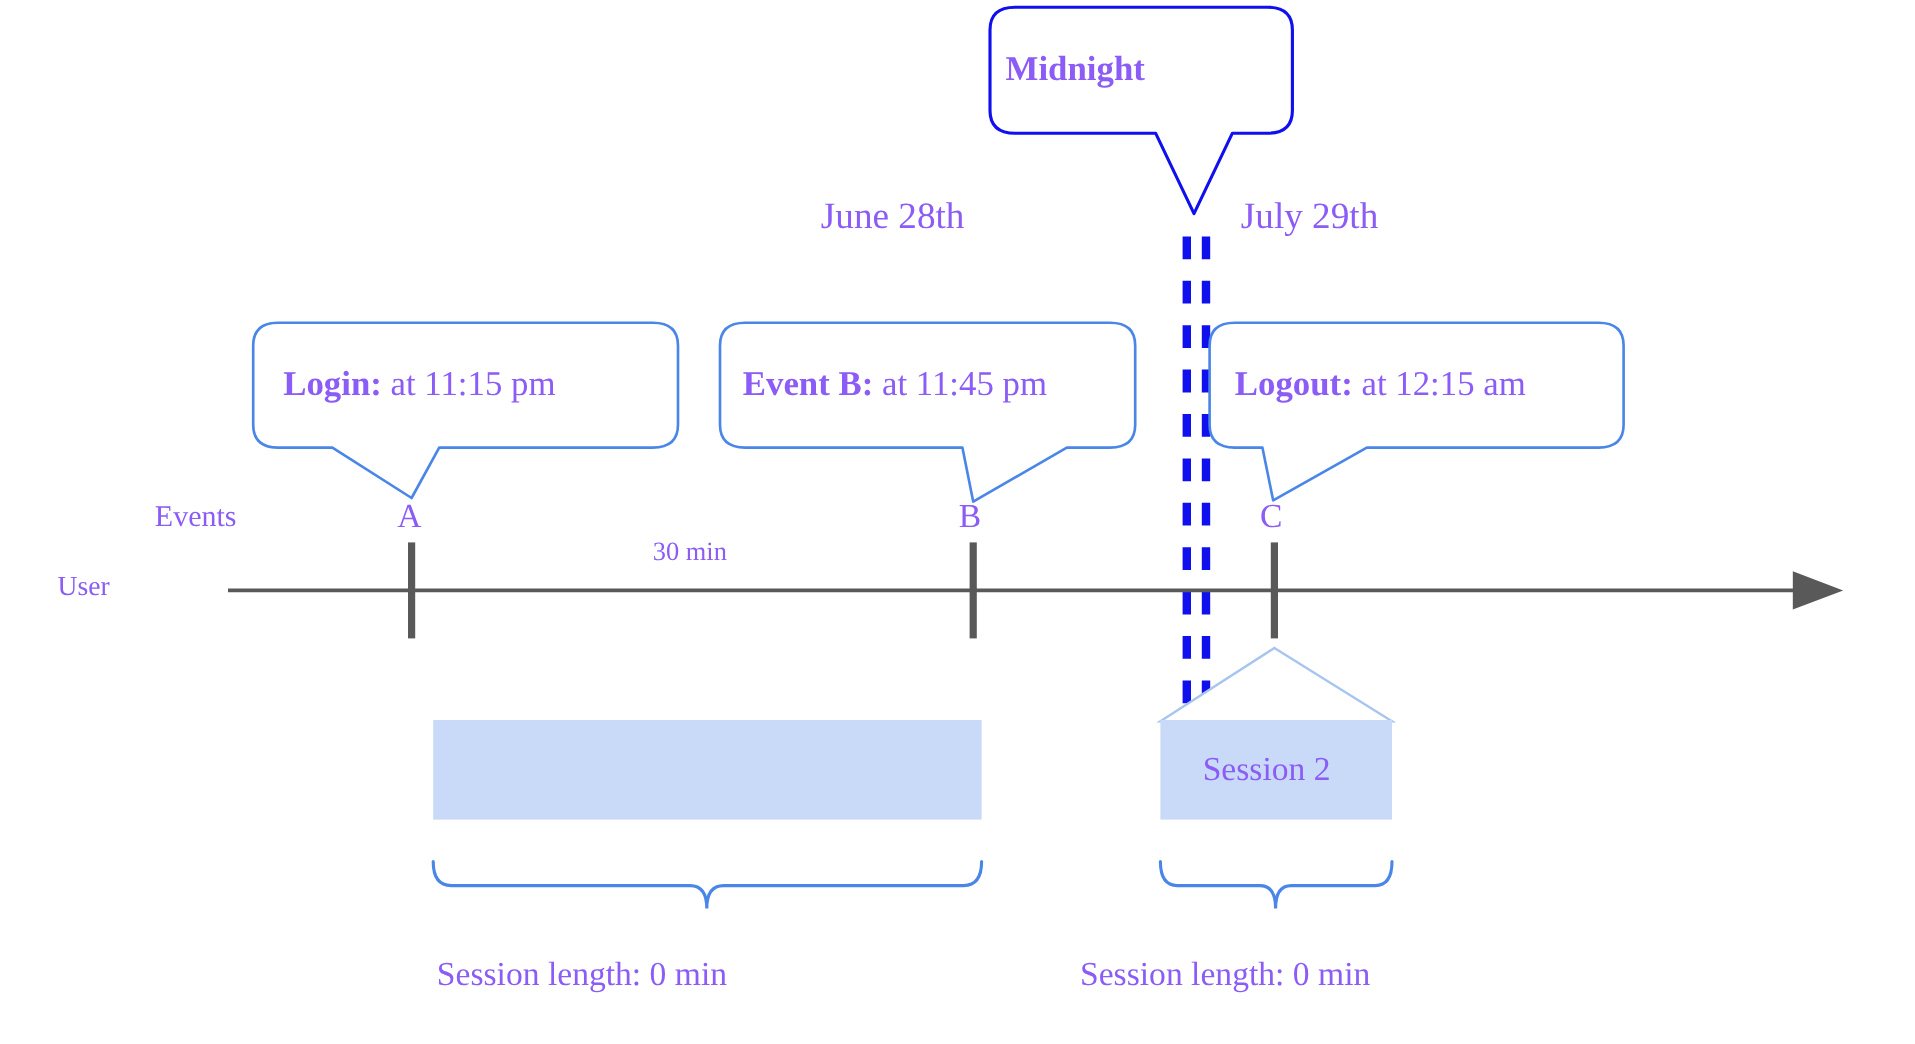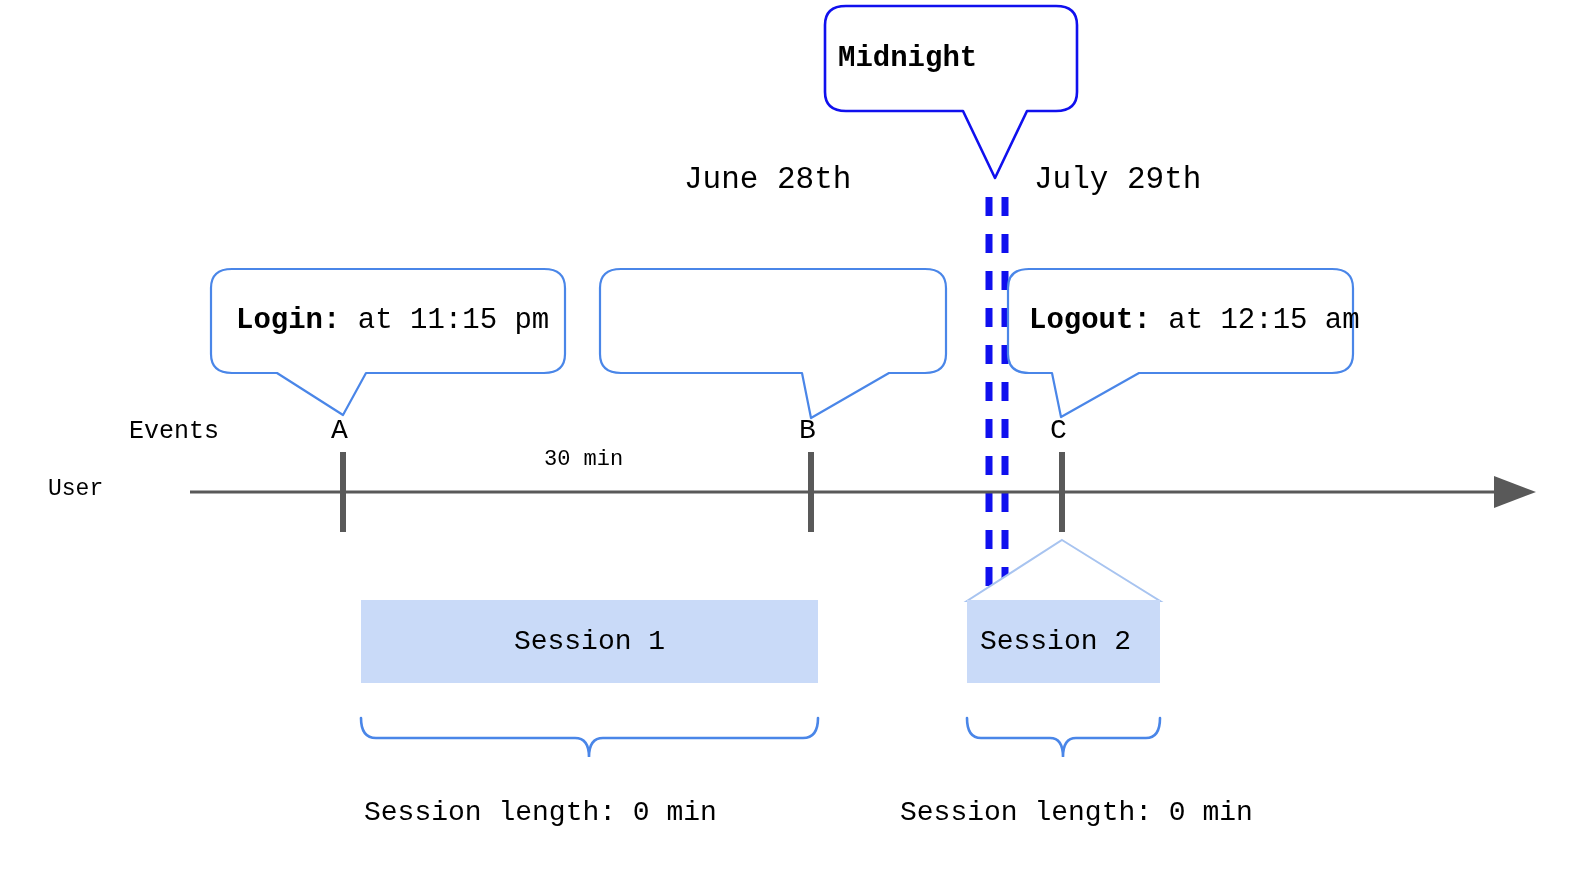--- a/index.html
+++ b/index.html
@@ -17,23 +17,23 @@
   }
   #diagram-svg {
     position: absolute;
     top: 0;
     left: 0;
     width: 1596px;
     height: 870px;
   }
   .lbl {
     position: absolute;
-    color: #000000;
+    color: #8b5cf6;
     white-space: nowrap;
-    font-family: Liberation Mono, monospace;
+    font-family: Liberation Serif, serif;
   }
   .callout-text {
     font-size: 29px;
     letter-spacing: 0px;
   }
   .callout-text b { font-weight: bold; }
   .midnight-text {
     font-size: 29px;
     font-weight: bold;
   }
@@ -160,35 +160,36 @@
 
   <div class="lbl midnight-text" style="left:838px; top:42px;">Midnight</div>
 
   <div class="lbl date-text" style="left:684px; top:162px;">June 28th</div>
   <div class="lbl date-text" style="left:1034px; top:162px;">July 29th</div>
 
   <div class="lbl callout-text" style="left:236px; top:304px;">
     <b>Login:</b><span> at 11:15 pm</span>
   </div>
 
+  <div class="lbl callout-text" style="left:619px; top:304px;">
+    <b>Event B:</b><span> at 11:45 pm</span>
+  </div>
 
   <div class="lbl callout-text" style="left:1029px; top:304px;">
     <b>Logout:</b><span> at 12:15 am</span>
   </div>
 
   <div class="lbl events-name" style="left:129px; top:417px;">Events</div>
   <div class="lbl axis-name" style="left:48px; top:476px;">User</div>
 
   <div class="lbl event-letter" style="left:331px; top:415px;">A</div>
   <div class="lbl event-letter" style="left:799px; top:415px;">B</div>
   <div class="lbl event-letter" style="left:1050px; top:415px;">C</div>
 
   <div class="lbl duration-text" style="left:544px; top:447px;">30 min</div>
 
-  <div class="lbl session-text" style="left:361px; top:600px; width:457px; height:83px;
-              display:flex; align-items:center; justify-content:center;">Session 1</div>
   <div class="lbl session-text" style="left:967px; top:600px; width:177px; height:83px;
               display:flex; align-items:center; justify-content:center;">Session 2</div>
 
   <div class="lbl sesslen-text" style="left:364px; top:797px;">Session length: 0 min</div>
   <div class="lbl sesslen-text" style="left:900px; top:797px;">Session length: 0 min</div>
 
 </div>
 
 </body></html>

